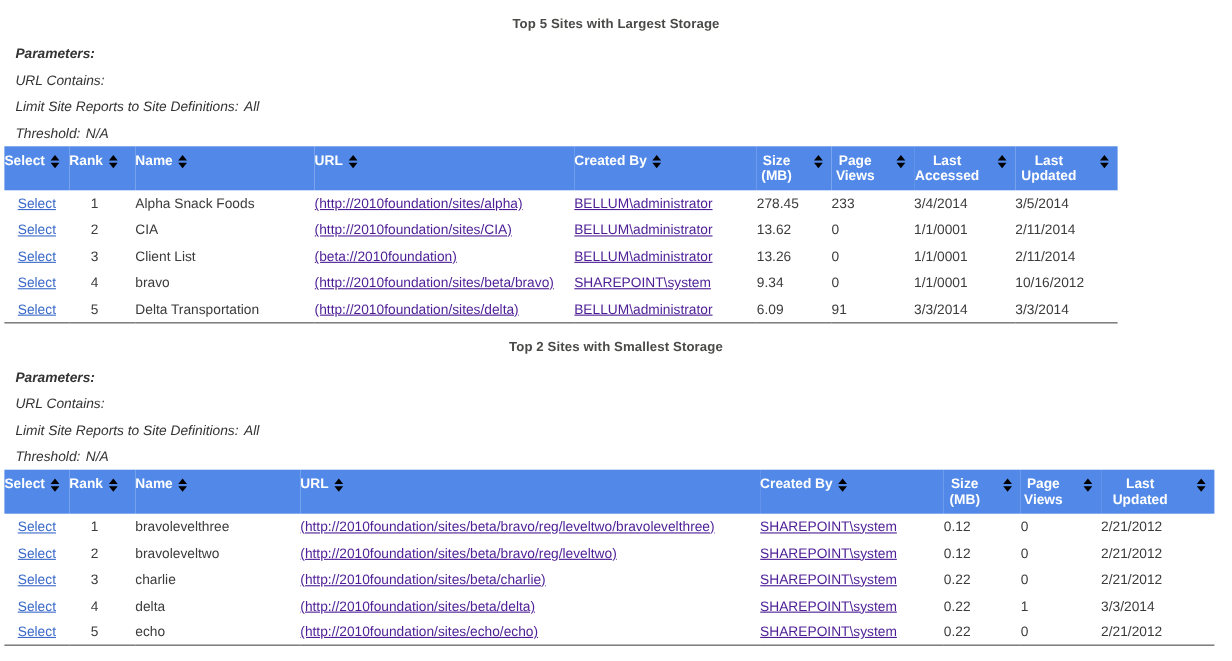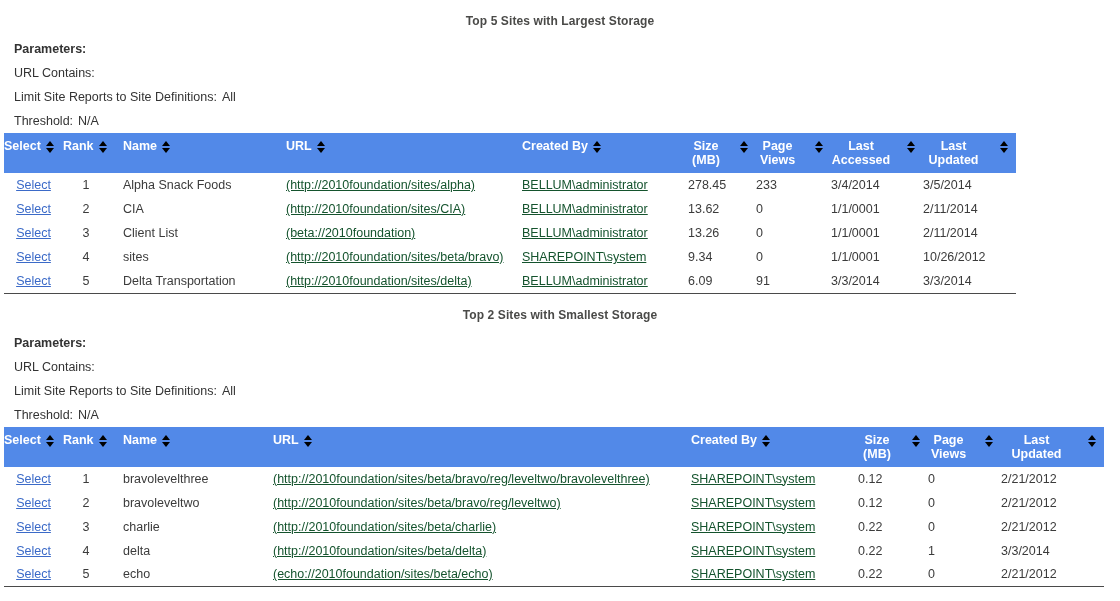--- a/index.html
+++ b/index.html
@@ -31,20 +31,21 @@
     letter-spacing: 0.1px;
   }
   .section-2 .report-title {
     padding-top: 14px;
     padding-bottom: 9px;
   }
   .params {
     padding-left: 14px;
     font-size: 12.5px;
     color: #333333;
+    font-style: italic;
   }
   .params .prow {
     height: 24px;
     line-height: 24px;
     white-space: nowrap;
   }
   .params .plabel-bold {
     font-weight: bold;
   }
   .params .pval {
@@ -131,21 +132,21 @@
     padding-right: 18px;
   }
   table.rpt tbody td.c-select {
     text-align: center;
   }
   table.rpt tbody td.c-rank {
     text-align: center;
     padding-right: 14px;
   }
   a.lnk {
-    color: #14532d;
+    color: #4c1d95;
     text-decoration: underline;
   }
   a.sel {
     color: #3B6AC8;
     text-decoration: underline;
   }
   .url-cell a {
     display: inline-block;
   }
 </style>
@@ -305,31 +306,31 @@
           <td class="num">13.26</td>
           <td class="num">0</td>
           <td class="num">1/1/0001</td>
           <td class="num">2/11/2014</td>
         </tr>
         <tr>
           <td class="c-select">
             <a class="sel" href="#">Select</a>
           </td>
           <td class="c-rank">4</td>
-          <td>sites</td>
+          <td>bravo</td>
           <td class="url-cell">
             <a class="lnk" href="#">(http://2010foundation/sites/beta/bravo)</a>
           </td>
           <td>
             <a class="lnk" href="#">SHAREPOINT\system</a>
           </td>
           <td class="num">9.34</td>
           <td class="num">0</td>
           <td class="num">1/1/0001</td>
-          <td class="num">10/26/2012</td>
+          <td class="num">10/16/2012</td>
         </tr>
         <tr>
           <td class="c-select">
             <a class="sel" href="#">Select</a>
           </td>
           <td class="c-rank">5</td>
           <td>Delta Transportation</td>
           <td class="url-cell">
             <a class="lnk" href="#">(http://2010foundation/sites/delta)</a>
           </td>
@@ -501,21 +502,21 @@
           <td class="num">1</td>
           <td class="num">3/3/2014</td>
         </tr>
         <tr>
           <td class="c-select">
             <a class="sel" href="#">Select</a>
           </td>
           <td class="c-rank">5</td>
           <td>echo</td>
           <td class="url-cell">
-            <a class="lnk" href="#">(echo://2010foundation/sites/beta/echo)</a>
+            <a class="lnk" href="#">(http://2010foundation/sites/echo/echo)</a>
           </td>
           <td>
             <a class="lnk" href="#">SHAREPOINT\system</a>
           </td>
           <td class="num">0.22</td>
           <td class="num">0</td>
           <td class="num">2/21/2012</td>
         </tr>
       </tbody>
     </table>

